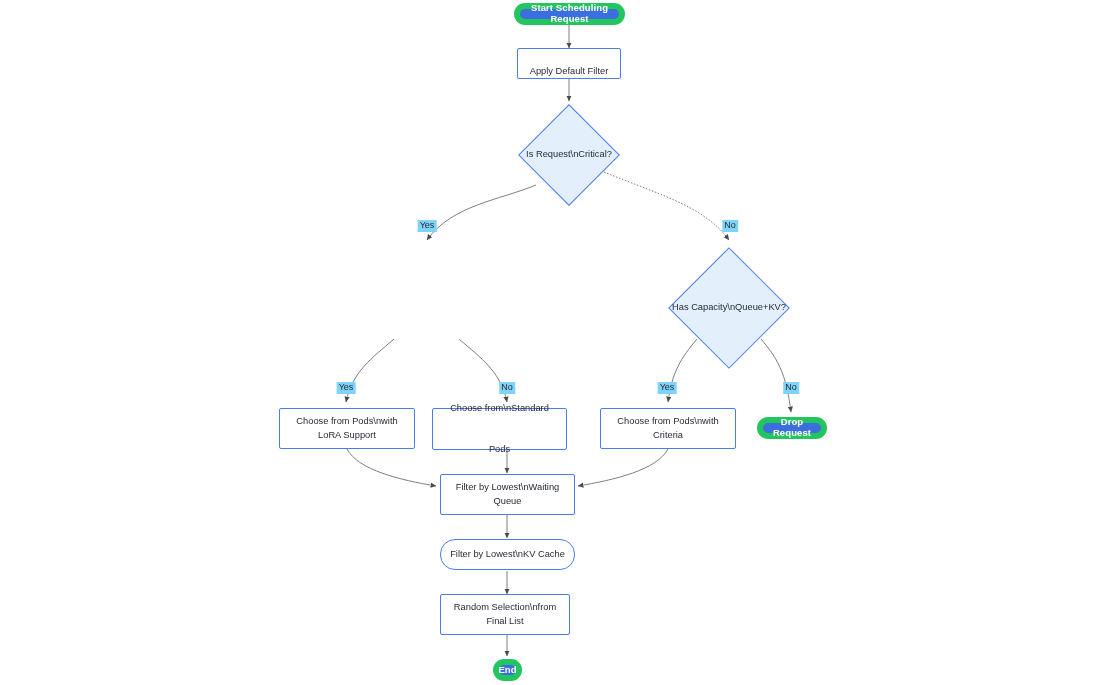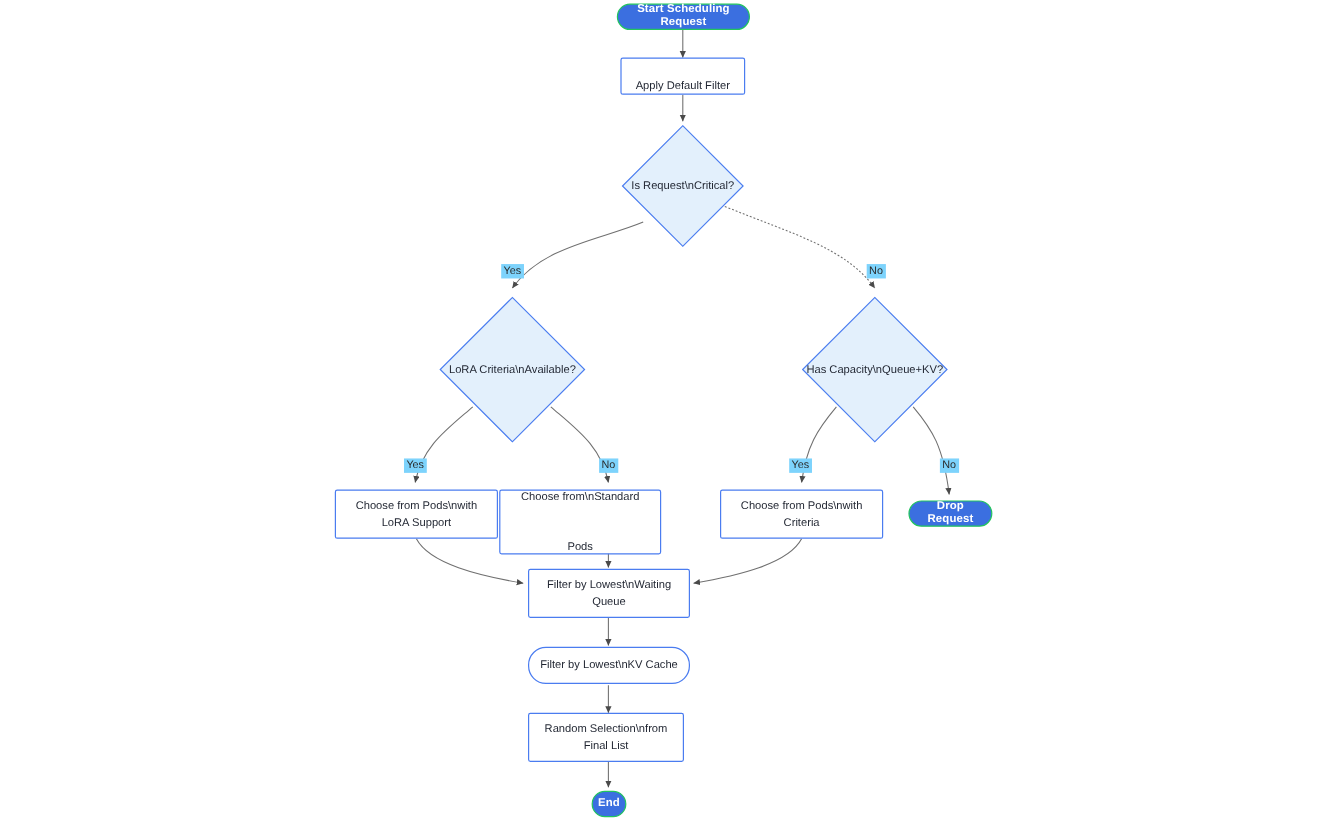--- a/index.html
+++ b/index.html
@@ -31,21 +31,21 @@
     position: absolute;
     box-sizing: border-box;
     display: flex;
     align-items: center;
     justify-content: center;
     text-align: center;
   }
   
   .pill {
     background: #3b6fe0;
-    border: 1px solid #22c55e;
+    border: 6px solid #22c55e;
     border-radius: 999px;
     color: #ffffff;
     font-size: 9.5px;
     font-weight: bold;
     letter-spacing: 0.1px;
     line-height: 1.15;
     padding: 0 7px;
   }
   
   .process {
@@ -144,36 +144,32 @@
 
   <div class="node process" style="left:517px; top:48px; width:104px; height:31px;align-items:flex-end;">
     <span>Apply Default Filter</span>
   </div>
 
   <div class="decision-wrap" style="left:533px; top:119px; width:72px; height:72px;">
     <div class="decision-shape"></div>
     <div class="decision-label">Is Request\nCritical?</div>
   </div>
 
-  <div class="decision-wrap" style="left:384px; top:265px; width:86px; height:86px;">
-    <div class="decision-shape"></div>
-    <div class="decision-label">LoRA Criteria\nAvailable?</div>
-  </div>
 
   <div class="decision-wrap" style="left:686px; top:265px; width:86px; height:86px;">
     <div class="decision-shape"></div>
     <div class="decision-label">Has Capacity\nQueue+KV?</div>
   </div>
 
   <div class="node process" style="left:279px; top:408px; width:136px; height:41px; flex-direction:column;">
     <span class="txt-line">Choose from Pods\nwith</span>
     <span class="txt-line">LoRA Support</span>
   </div>
 
-  <div class="node process" style="left:416px; top:408px; width:135px; height:54px; flex-direction:column;gap:28px;">
+  <div class="node process" style="left:432px; top:408px; width:135px; height:42px; flex-direction:column;gap:28px;">
     <span class="txt-line">Choose from\nStandard</span>
     <span class="txt-line">Pods</span>
   </div>
 
   <div class="node process" style="left:600px; top:408px; width:136px; height:41px; flex-direction:column;">
     <span class="txt-line">Choose from Pods\nwith</span>
     <span class="txt-line">Criteria</span>
   </div>
 
   <div class="node pill" style="left:757px; top:417px; width:70px; height:22px;">

